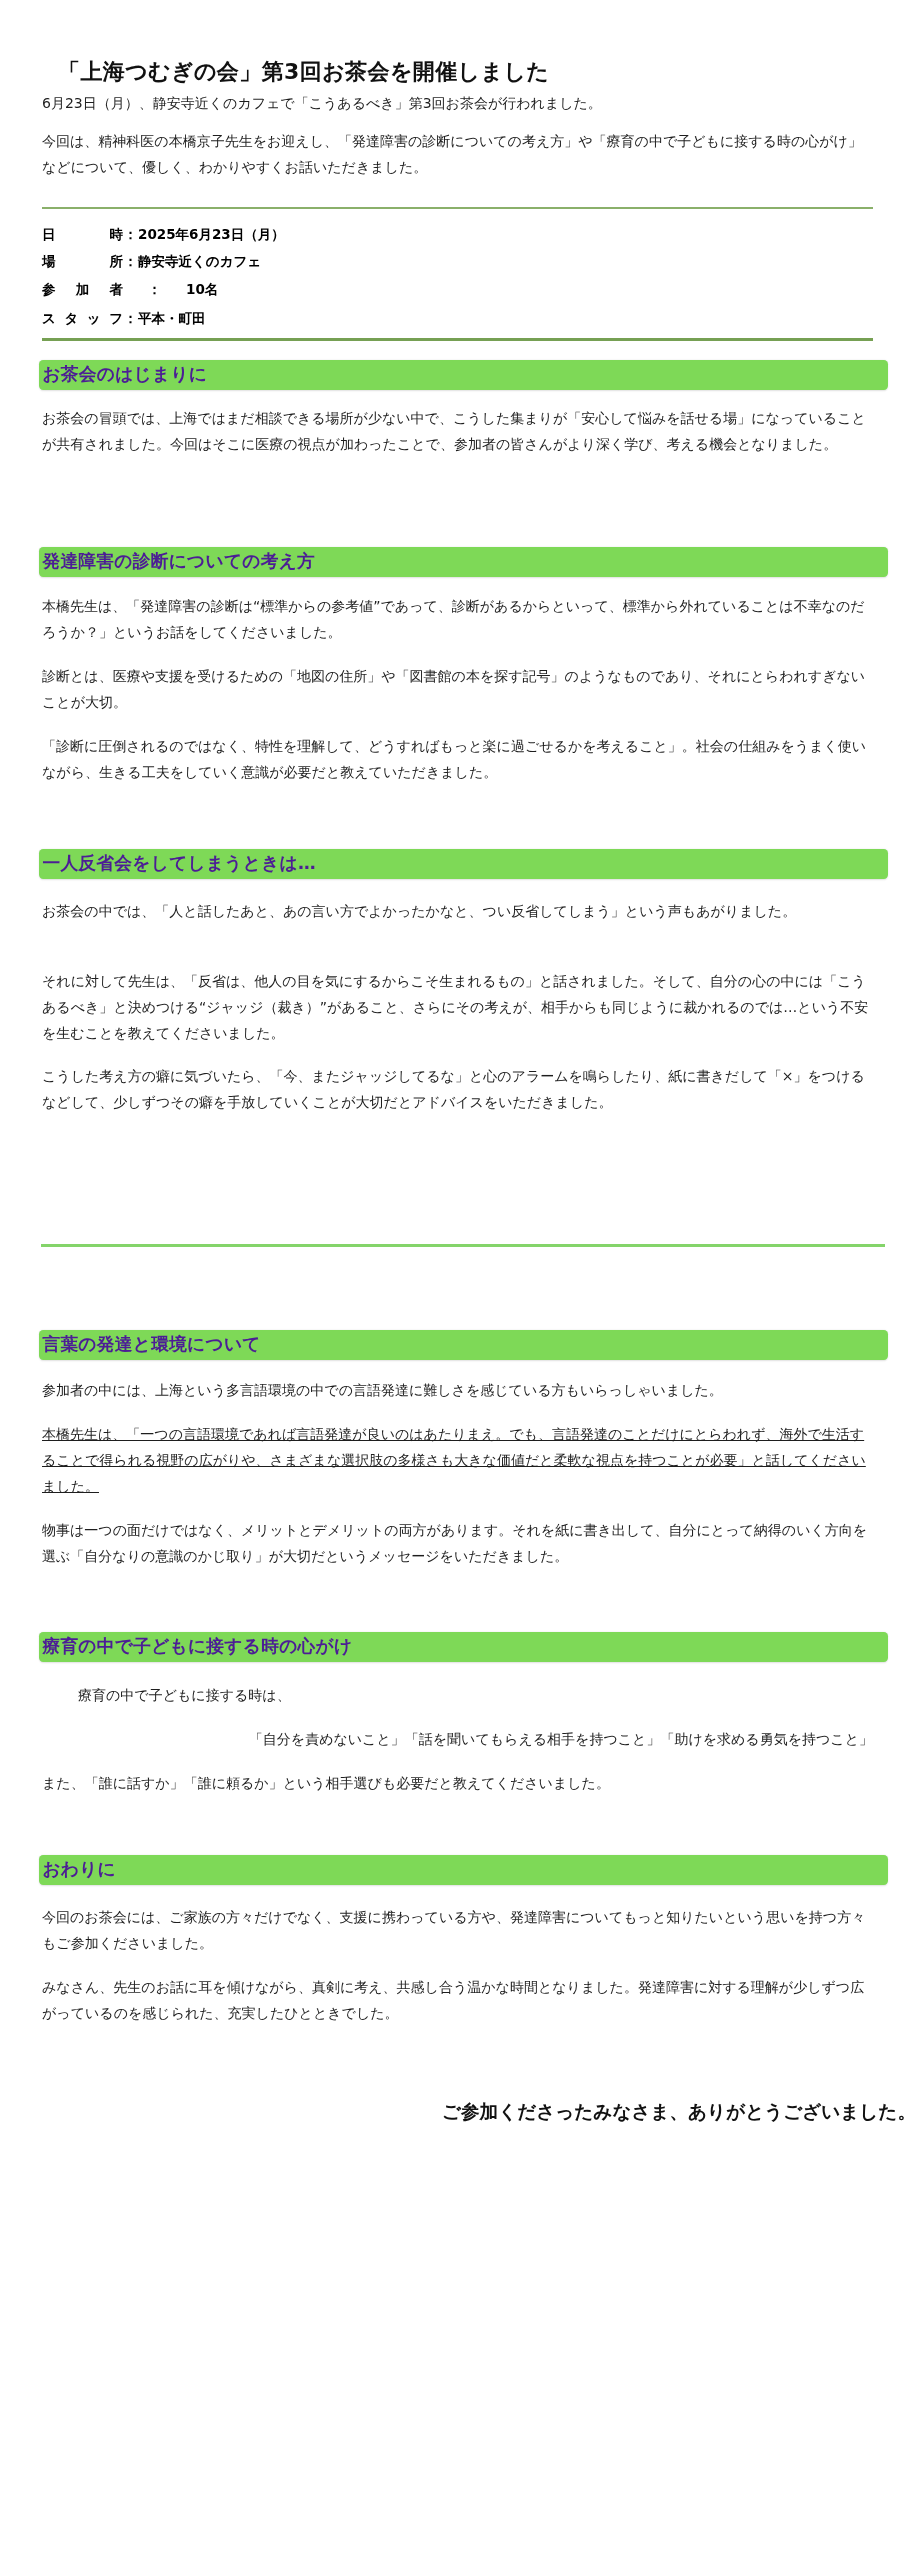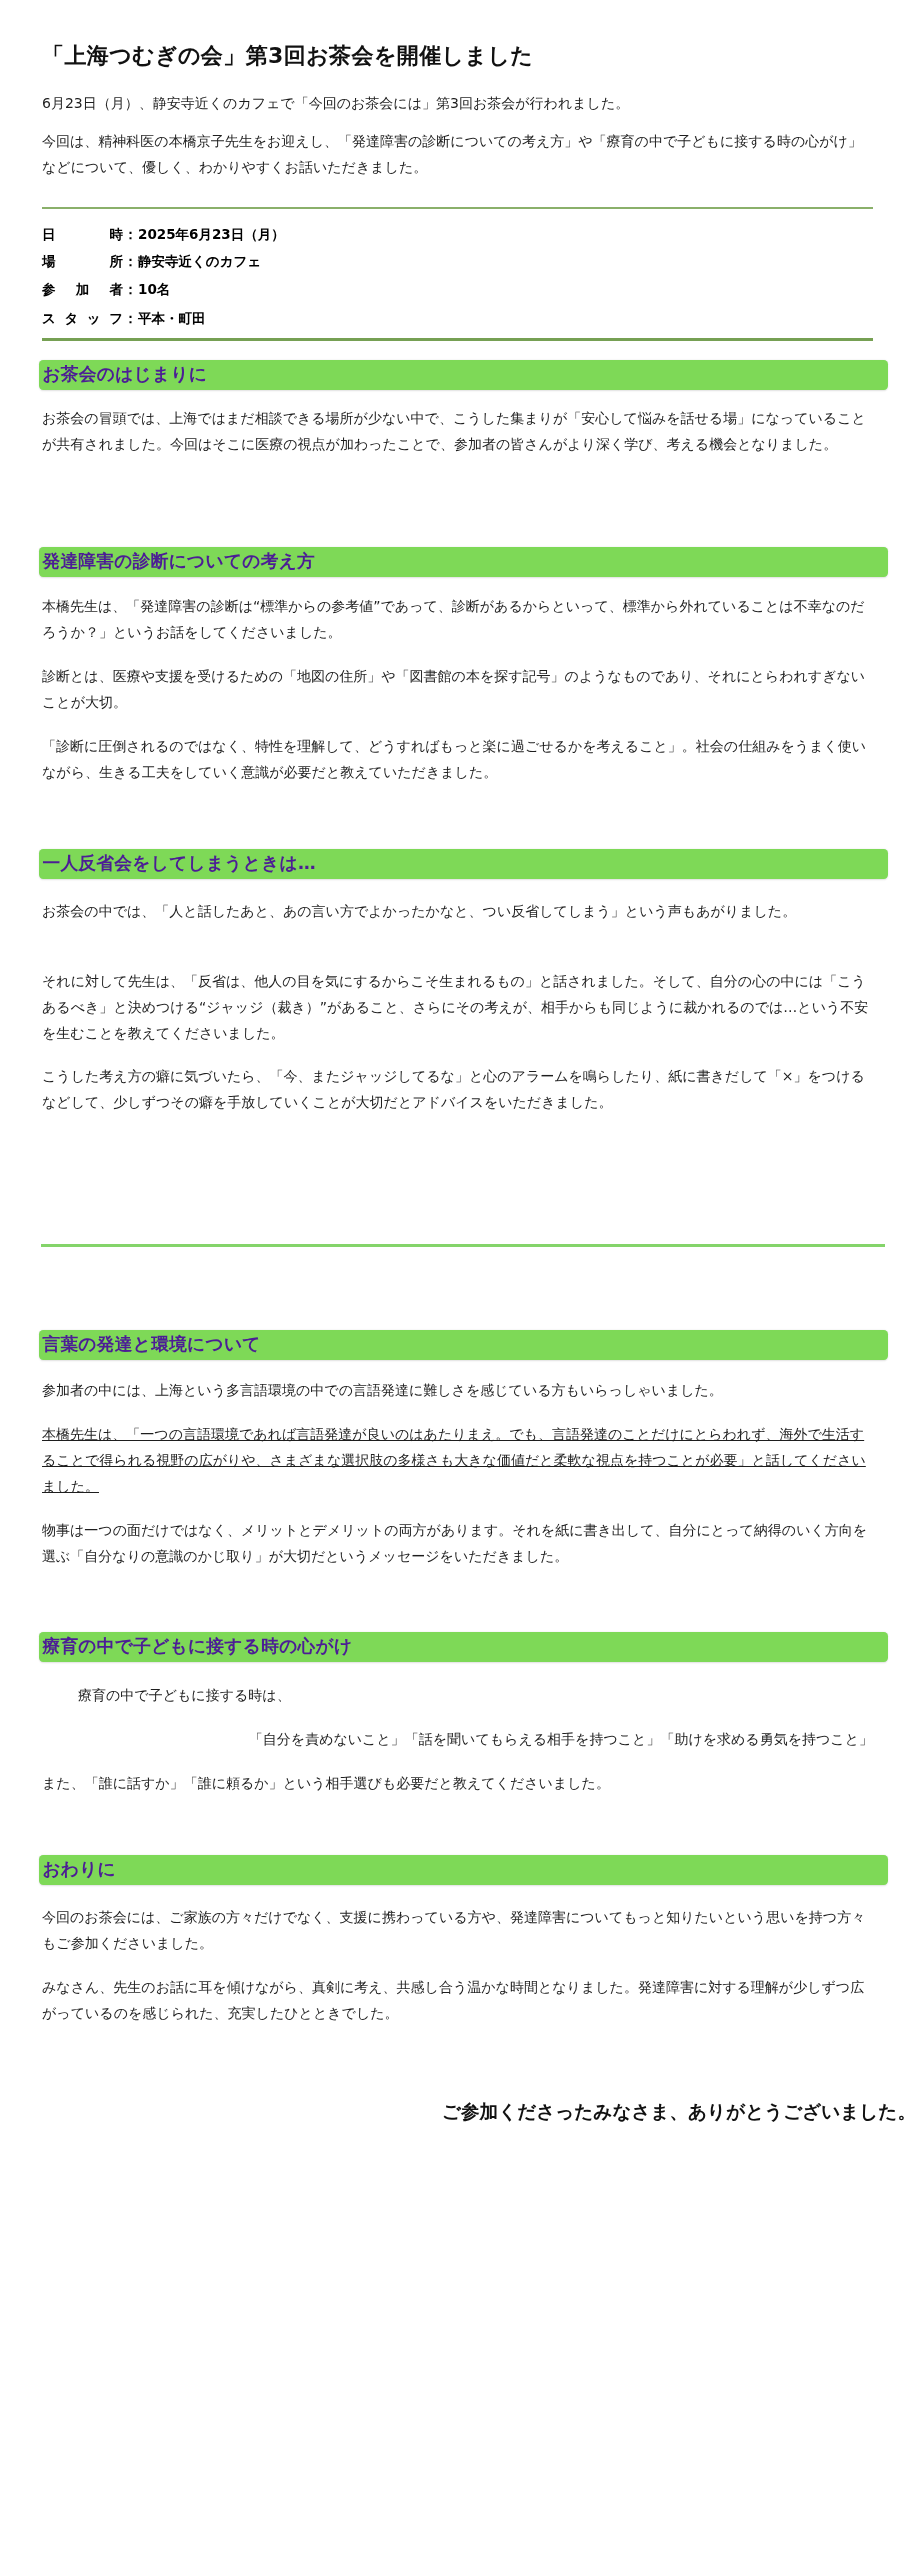--- a/index.html
+++ b/index.html
@@ -21,21 +21,21 @@
       top: 0;
       width: 912px;
     }
     .title {
       position: absolute;
       left: 42px;
       top: 41px;
       font-size: 22px;
       font-weight: bold;
       color: #111111;
-      margin: 0;
+      margin: 16px;
       letter-spacing: 0.4px;
     }
     .para {
       position: absolute;
       left: 42px;
       width: 831px;
       font-size: 14px;
       line-height: 26px;
       margin: 0;
       color: #1e1e1e;
@@ -113,37 +113,37 @@
       margin: 4px;
     }
   </style>
 </head>
 <body>
 
 <div class="page">
 
   <h1 class="title">「上海つむぎの会」第3回お茶会を開催しました</h1>
 
-  <p class="para" style="top:90px;">6月23日（月）、静安寺近くのカフェで「今回のお茶会には」第3回お茶会が行われました。</p>
+  <p class="para" style="top:90px;">6月23日（月）、静安寺近くのカフェで「こうあるべき」第3回お茶会が行われました。</p>
   <p class="para" style="top:128px;">今回は、精神科医の本橋京子先生をお迎えし、「発達障害の診断についての考え方」や「療育の中で子どもに接する時の心がけ」などについて、優しく、わかりやすくお話いただきました。</p>
 
   <div class="divider-thin" style="top:207px;"></div>
 
   <div>
     <div class="info-row" style="top:225px;">
       <span class="info-label">日　　時</span>
       <span class="info-colon">：</span>
       <span>2025年6月23日（月）</span>
     </div>
     <div class="info-row" style="top:252px;">
       <span class="info-label">場　　所</span>
       <span class="info-colon">：</span>
       <span>静安寺近くのカフェ</span>
     </div>
-    <div class="info-row" style="top:280px;">
+    <div class="info-row" style="top:280px;gap:24px;">
       <span class="info-label">参 加 者</span>
       <span class="info-colon">：</span>
       <span>10名</span>
     </div>
     <div class="info-row" style="top:309px;">
       <span class="info-label">スタッフ</span>
       <span class="info-colon">：</span>
       <span>平本・町田</span>
     </div>
   </div>

